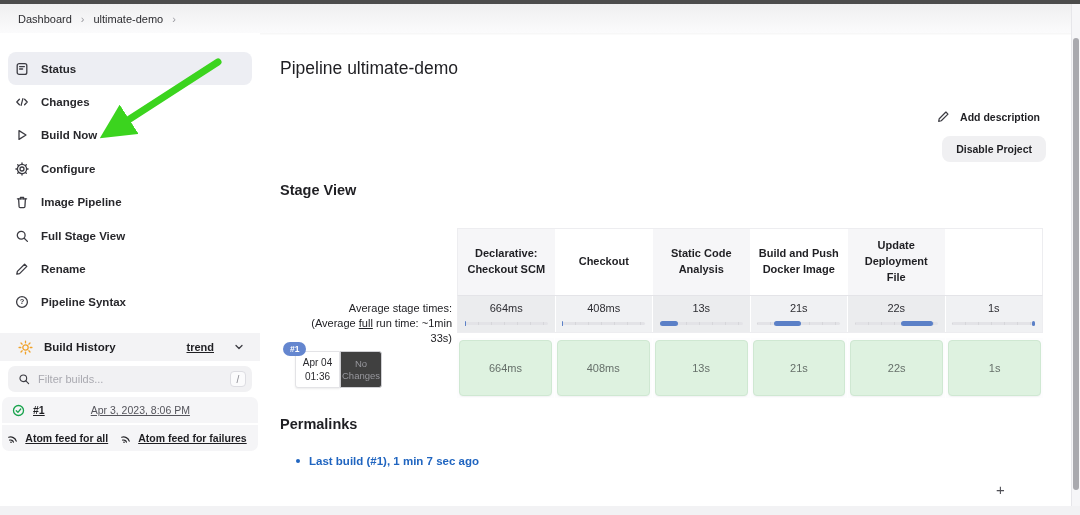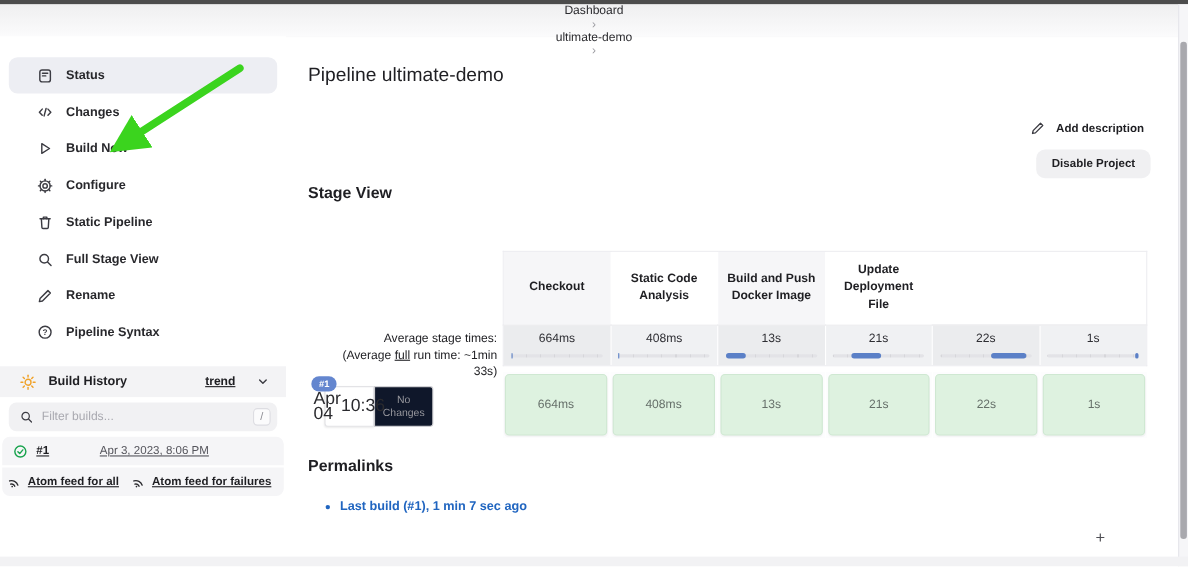--- a/index.html
+++ b/index.html
@@ -4,29 +4,29 @@
 <style>
   * { margin:0; padding:0; box-sizing:border-box; }
   html,body { width:1080px; height:515px; overflow:hidden; background:#fff;
     font-family:"Liberation Sans", sans-serif; color:#1f1f23; }
   .page { position:relative; width:1080px; height:515px; background:#fff; }
 
   
   .top-dark { position:absolute; top:0; left:0; width:100%; height:4px; background:#4c4c4c; }
   .breadcrumb-bar { position:absolute; top:4px; left:0; width:100%; height:29px;
     background:linear-gradient(#efeff0,#fbfbfc); box-shadow:0 1px 2px rgba(0,0,0,.05);
-    display:flex; align-items:center; padding:0 18px; font-size:11px;flex-direction:column; }
+    display:flex; align-items:center; padding:0 18px; font-size:11px; }
   .crumb { color:#2c2c30; cursor:pointer; }
   .crumb-sep { color:#9a9aa0; margin:0 9px; font-size:11px; }
 
   
   .sidebar { position:absolute; top:33px; left:0; width:260px; height:482px; background:#fff; }
   .nav { padding-top:19px; }
   .nav-item { height:33.4px; display:flex; align-items:center; gap:12px;
-    margin:0 8px; padding:0 25px; border-radius:8px; cursor:pointer;
+    margin:0 8px; padding:0 6px; border-radius:8px; cursor:pointer;
     font-size:11.5px; font-weight:600; color:#28282c; }
   .nav-item.active { background:#edeef3; }
   .nav-icon { width:15px; height:15px; flex:0 0 15px; display:flex; align-items:center; justify-content:center; }
   .nav-icon svg { display:block; }
 
   .bh-header { position:absolute; top:300px; left:0; width:260px; height:28px;
     background:#f3f3f5; display:flex; align-items:center; padding:0 16px 0 18px;
     font-size:11.5px; font-weight:700; }
   .bh-title { margin-left:11px; flex:1; }
   .trend { display:flex; align-items:center; gap:20px; cursor:pointer; }
@@ -87,24 +87,24 @@
   
   .avg-label { position:absolute; left:285px; top:301px; width:167px; text-align:right;
     font-size:11px; line-height:15px; color:#222226; }
   .u { text-decoration:underline; }
 
   
   .run-badge { position:absolute; left:283px; top:342px; background:#6486cf; color:#fff;
     font-size:8.5px; font-weight:700; padding:2px 7px; border-radius:8px; z-index:2; }
   .run-datebox { position:absolute; left:295px; top:351px; width:45px; height:37px;
     background:#fff; border:1px solid #e3e3e6; border-radius:3px 0 0 3px;
-    box-shadow:0 1px 2px rgba(0,0,0,.08); display:flex; 
-    align-items:center; justify-content:center; font-size:16px; color:#2a2a2e; line-height:14px; z-index:1;}
-  .run-nochanges { position:absolute; left:340px; top:351px; width:54px; height:37px;
-    background:#0f172a; border:1px solid #d0d0d4; border-radius:0 3px 3px 0;
+    box-shadow:0 1px 2px rgba(0,0,0,.08); display:flex; flex-direction:column;
+    align-items:center; justify-content:center; font-size:10px; color:#2a2a2e; line-height:14px; z-index:1;}
+  .run-nochanges { position:absolute; left:340px; top:351px; width:42px; height:37px;
+    background:#404040; border:1px solid #d0d0d4; border-radius:0 3px 3px 0;
     display:flex; align-items:center; justify-content:center; text-align:center;
     font-size:9.5px; color:#97979d; line-height:12px; }
 
   
   .permalink-item { position:absolute; left:296px; top:455px; font-size:11.5px; font-weight:600;
     color:#2065c0; display:flex; align-items:center; gap:9px; cursor:pointer; }
   .bullet { width:4px; height:4px; border-radius:50%; background:#2065c0; }
 
   .plus-icon { position:absolute; left:996px; top:481px; font-size:15px; color:#4f4f55; cursor:pointer; }
 
@@ -179,21 +179,21 @@
         <span>Configure</span>
       </div>
       <div class="nav-item">
         <span class="nav-icon">
           <svg width="14" height="14" viewBox="0 0 14 14" class="icon-stroke">
               <line x1="2.4" y1="3.8" x2="11.6" y2="3.8"></line>
               <path d="M5.4 3.8 V2.4 h3.2 v1.4"></path>
               <path d="M3.6 3.8 l0.5 8 a1 1 0 0 0 1 0.9 h3.8 a1 1 0 0 0 1-0.9 l0.5-8"></path>
             </svg>
         </span>
-        <span>Static Pipeline</span>
+        <span>Image Pipeline</span>
       </div>
       <div class="nav-item">
         <span class="nav-icon">
           <svg width="14" height="14" viewBox="0 0 14 14" class="icon-stroke">
               <circle cx="6.2" cy="6.2" r="3.9"></circle>
               <line x1="9.2" y1="9.2" x2="12.4" y2="12.4"></line>
             </svg>
         </span>
         <span>Full Stage View</span>
       </div>
@@ -287,39 +287,40 @@
   <h1 class="page-title">Pipeline ultimate-demo</h1>
 
   <div class="add-desc">
     <svg width="13" height="13" viewBox="0 0 14 14" class="icon-stroke">
         <path d="M9.6 2.2 l2.2 2.2 -7.2 7.2 -2.8 0.6 0.6-2.8 z"></path>
       </svg>
     <span>Add description</span>
   </div>
   <button class="disable-btn">Disable Project</button>
 
-  <h2 class="section-title" style="top:168px">Stage View</h2>
+  <h2 class="section-title" style="top:182px">Stage View</h2>
 
   <div class="avg-label">
     <div><span>Average stage times:</span></div>
     <div><span>(Average </span><span class="u">full</span><span> run time: ~1min</span></div>
     <div><span>33s)</span></div>
   </div>
 
   <span class="run-badge">#1</span>
   <div class="run-datebox">
     <span>Apr 04</span>
-    <span>10:36</span>
+    <span>01:36</span>
   </div>
   <div class="run-nochanges">
     <span>No Changes</span>
   </div>
 
   <div class="stage-table">
     <div class="stage-grid hdr-row">
+      <div class="hdr-cell">Declarative: Checkout SCM</div>
       <div class="hdr-cell">Checkout</div>
       <div class="hdr-cell">Static Code Analysis</div>
       <div class="hdr-cell">Build and Push Docker Image</div>
       <div class="hdr-cell">Update Deployment File</div>
     </div>
     <div class="stage-grid avg-row">
       <div class="avg-cell">
           <span>664ms</span>
           <span class="bar-track">
             <span class="bar-seg" style="left: 0%; width: 0.8%;"></span>

